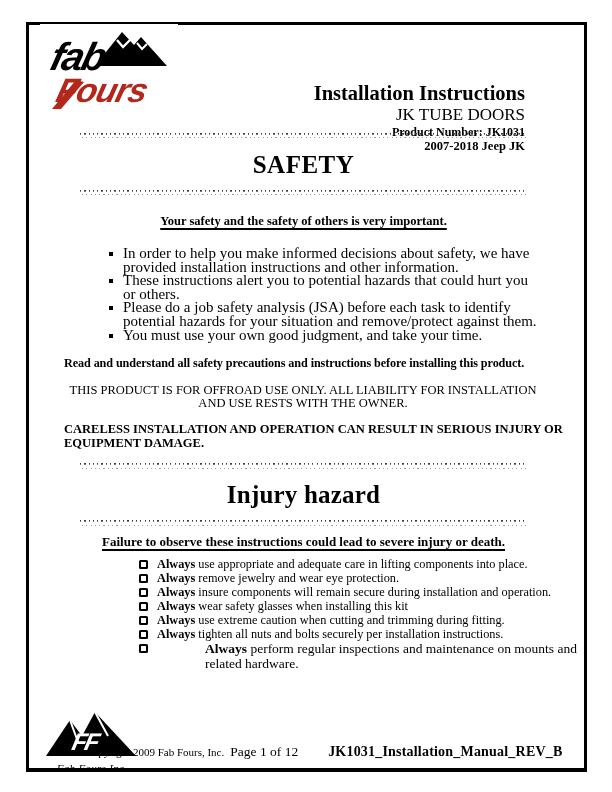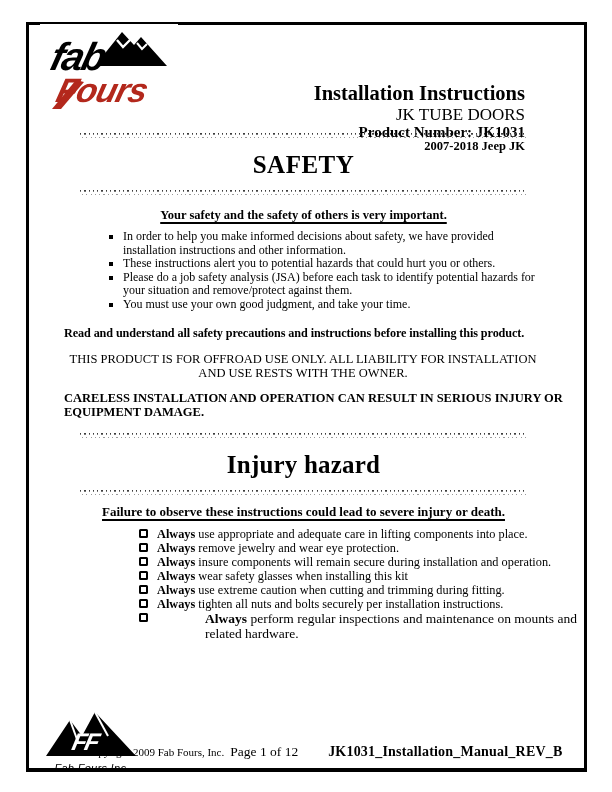--- a/index.html
+++ b/index.html
@@ -15,21 +15,21 @@
   
   .logo-top{
     position:absolute;left:40px;top:24px;width:138px;height:86px;
     background:#fff;z-index:3;
   }
   .header-text{
     position:absolute;top:34px;right:87px;text-align:right;z-index:2;
   }
   .header-title{font-size:20.5px;font-weight:bold;line-height:23px;margin-top:48px;}
   .header-subtitle{font-size:17px;font-weight:normal;line-height:19px;}
-  .header-product{font-size:15px;font-weight:bold;line-height:14px;margin-top:1px;}
+  .header-product{font-size:12px;font-weight:bold;line-height:14px;margin-top:1px;}
   .header-vehicle{font-size:12.5px;font-weight:bold;line-height:14px;}
   
   .content{position:absolute;left:29px;top:25px;width:549px;z-index:2;}
   .ornament{
     width:447px;height:6px;margin:0 auto;
     background-image:
       repeating-linear-gradient(90deg,#3c3c3c 0 1.2px,transparent 1.2px 4.3px),
       repeating-linear-gradient(90deg,#9b9b9b 0 1.1px,transparent 1.1px 4.3px);
     background-size:100% 1.7px,100% 1.2px;
     background-position:0 0,2px 4.4px;
@@ -37,24 +37,24 @@
   }
   .orn-1{margin-top:108px;}
   .section-title{
     text-align:center;font-weight:bold;font-size:25px;line-height:27px;
     letter-spacing:0.5px;margin:12px 0;
   }
   .subhead{
     text-align:center;font-weight:bold;
     text-decoration:underline;text-decoration-thickness:1.5px;text-underline-offset:2.5px;
   }
-  .subhead-1{font-size:12.5px;margin-top:12px;}
+  .subhead-1{font-size:12.5px;margin-top:18px;}
   .subhead-2{font-size:13px;margin-top:8px;}
   ul.plainlist{list-style:none;margin:0;padding:0;}
-  ul.safety-bullets{margin-top:7px;font-size:12px;line-height:13.6px;font-family:Liberation Serif, serif;}
+  ul.safety-bullets{margin-top:18px;font-size:15px;line-height:13.6px;font-family:Liberation Serif, serif;}
   ul.safety-bullets li{display:flex;margin-left:80px;}
   .sq-bullet{flex:none;width:4px;height:4px;background:#000;margin-top:5px;}
   ul.safety-bullets .li-text{margin-left:10px;width:420px;}
   .p-block{margin:0;margin-left:35px;font-size:12.5px;line-height:13.6px;}
   .p-bold{font-weight:bold;font-family:Liberation Serif, serif;}
   .p-read{margin-top:15px;white-space:nowrap;font-size:12.2px;letter-spacing:-0.1px;}
   .p-offroad{margin-top:13px;width:478px;text-align:center;}
   .p-careless{margin-top:12px;width:500px;}
   .orn-2{margin-top:13px;}
   .injury-title{letter-spacing:0.2px;}
@@ -64,21 +64,21 @@
     flex:none;width:5px;height:5px;border:2px solid #000;border-radius:1.5px;margin-top:2.5px;
   }
   ul.checklist .li-text{margin-left:9px;white-space:nowrap;}
   ul.checklist li.li-large{font-size:13.5px;line-height:15.3px;gap:48px;}
   ul.checklist li.li-large .li-text{white-space:normal;width:372px;}
   
   .logo-bottom{
     position:absolute;left:42px;top:706px;width:100px;height:74px;z-index:3;
   }
   .logo-bottom-script{
-    font-family:Liberation Sans, sans-serif;font-style:italic;font-size:11px;
+    font-family:Liberation Serif, serif;font-style:italic;font-size:11px;
     text-align:center;margin-top:-4px;letter-spacing:0.3px;
   }
   .footer-row{
     position:absolute;left:0;top:744px;width:612px;z-index:2;
     display:flex;justify-content:center;align-items:baseline;
     transform:translateX(18px);
   }
   .footer-copyright{font-size:11px;}
   .footer-page{font-size:13.5px;margin-left:6px;}
   .footer-ref{font-size:14px;font-weight:bold;margin-left:30px;letter-spacing:0.2px;}

